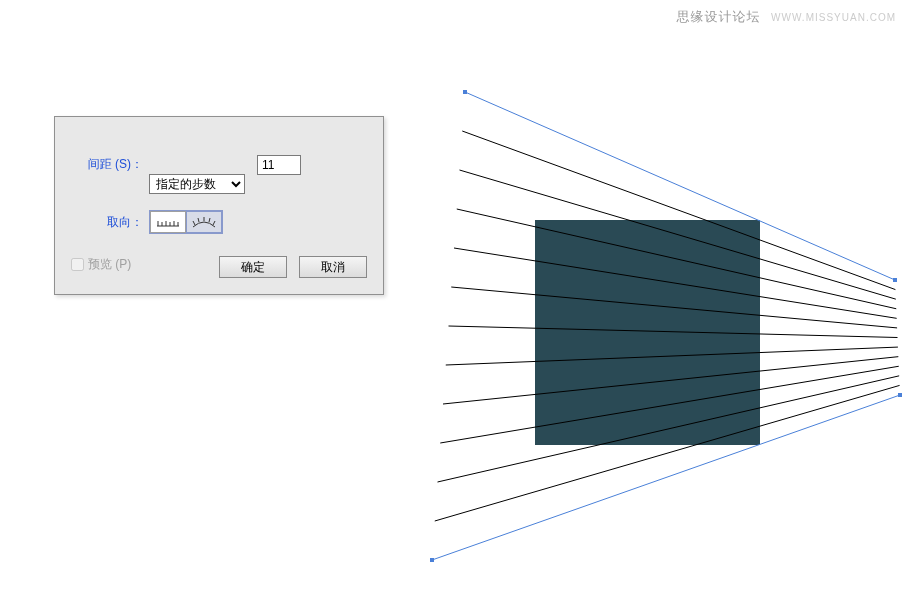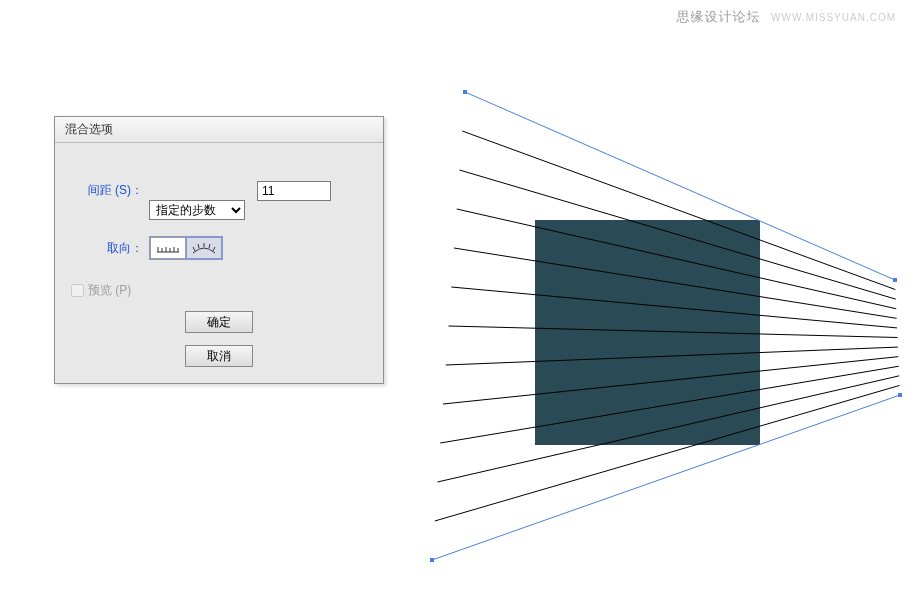--- a/index.html
+++ b/index.html
@@ -59,21 +59,21 @@
     select.dropdown {
       width: 96px;
       height: 20px;
       background: #fff;
       border: 1px solid #7a7a7a;
       font-size: 12px;
       padding: 0 2px;
       margin-top: 39px;
     }
     .num-input {
-      width: 74px;
+      width: 44px;
       height: 20px;
       border: 1px solid #7a7a7a;
       background: #fff;
       padding: 0 4px;
       font-size: 12px;
       margin-left: 12px;
     }
     .orient-group {
       display: flex;
       gap: 0;
@@ -88,24 +88,23 @@
       align-items: center;
       justify-content: center;
       cursor: pointer;
     }
     .orient-btn.selected {
       background: #d8dce8;
       border-color: #8899cc;
     }
     .bottom-row {
       display: flex;
-      align-items: center;
+      align-items: flex-start;
       gap: 12px;
       margin-top: 22px;
-      flex-direction: column;
     }
     .checkbox-wrap {
       display: flex;
       align-items: center;
       color: #a0a0a0;
       margin-right: auto;
     }
     .checkbox-wrap input {
       margin-right: 4px;
     }
@@ -127,21 +126,20 @@
   </style>
 </head>
 <body>
 
 <div class="watermark">
   <span>思缘设计论坛</span>
   <span class="sub">WWW.MISSYUAN.COM</span>
 </div>
 
 <div class="dialog">
-  <div class="titlebar">混合选项</div>
   <div class="dialog-body">
 
     <div class="row">
       <label class="lbl">间距 (S)：</label>
       <select class="dropdown">
         <option>指定的步数</option>
       </select>
       <input class="num-input" value="11" style="">
     </div>
 

